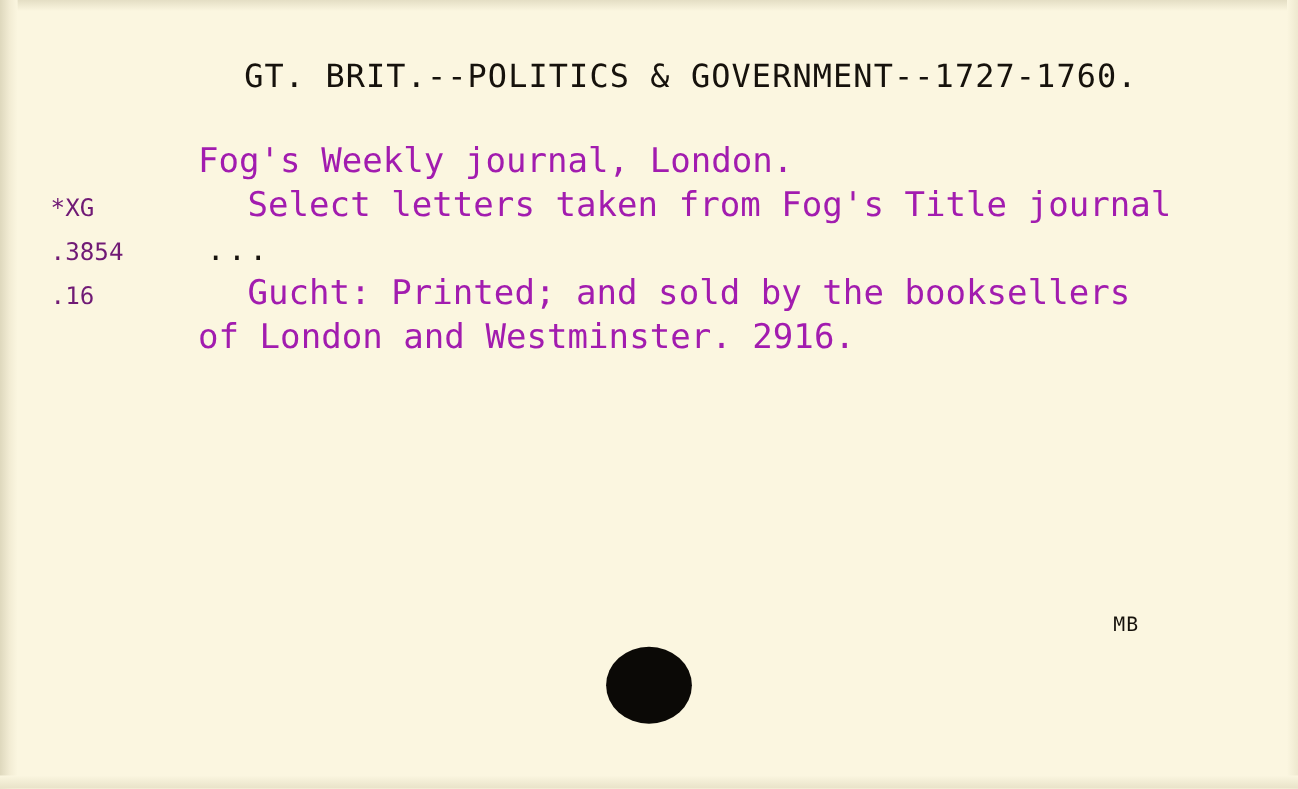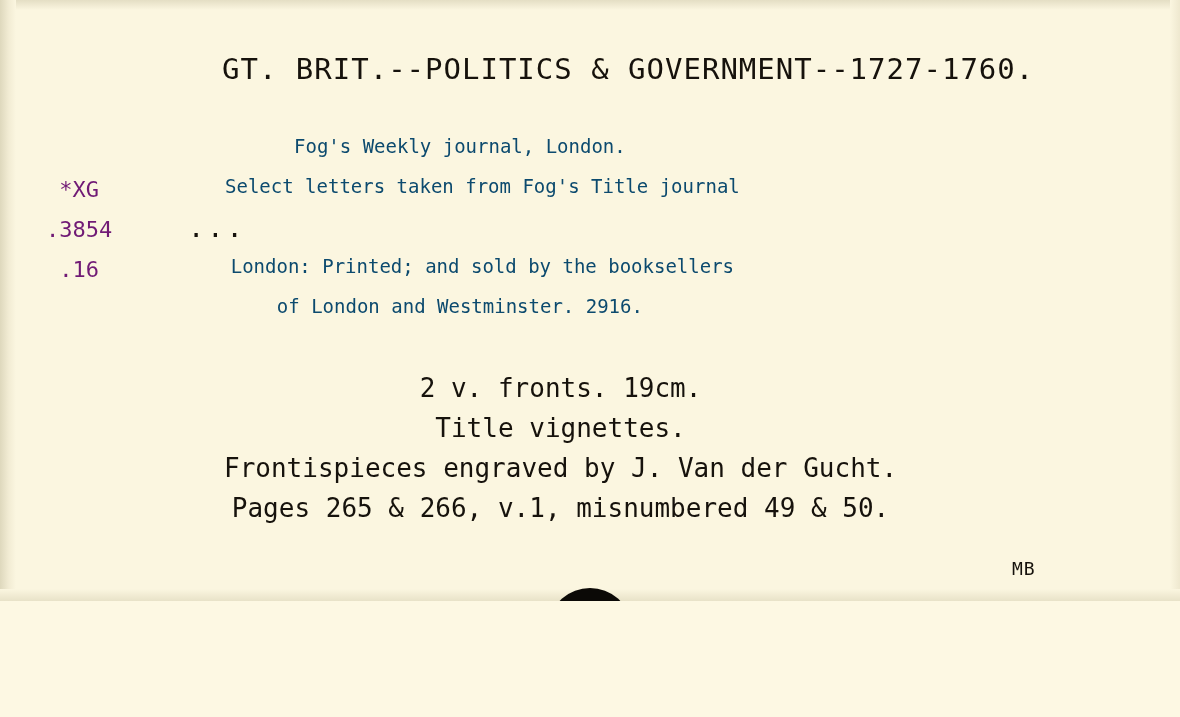--- a/index.html
+++ b/index.html
@@ -9,25 +9,24 @@
   body {
     width: 1180px;
     height: 717px;
     background: #fdf8e3;
     font-family: "DejaVu Sans Mono", monospace;
     overflow: hidden;
   }
   .card {
     position: relative;
     width: 1180px;
-    height: 601px;
+    height: 717px;
     background: #fbf6e0;
     box-sizing: border-box;
     overflow: hidden;
-    text-align: center;
   }
   
   .edge-left {
     position: absolute;
     left: 0; top: 0;
     width: 16px; height: 717px;
     background: linear-gradient(to right, #ded8bd 0%, #f2ecd4 55%, #fbf6e0 100%);
   }
   .edge-top {
     position: absolute;
@@ -65,23 +64,23 @@
     font-size: 22px;
     line-height: 40px;
     color: #701a75;
   }
   .callno div { white-space: nowrap; }
 
   .body-block {
     position: absolute;
     left: 180px;
     top: 126px;
-    font-size: 19px;
+    font-size: 31px;
     line-height: 40px;
-    color: #0c4a6e;
+    color: #a21caf;
     white-space: nowrap;
   }
   .indent { padding-left: 45px; }
   .ellipsis {
     position: absolute;
     left: 188px;
     top: 212px;
     font-size: 27px;
     color: #16120c;
     letter-spacing: 3px;
@@ -131,30 +130,24 @@
   <div class="callno">
     <div>*XG</div>
     <div>.3854</div>
     <div>.16</div>
   </div>
 
   <div class="body-block">
     <div>Fog's Weekly journal, London.</div>
     <div class="indent">Select letters taken from Fog's Title journal</div>
     <div>&nbsp;</div>
-    <div class="indent">London: Printed; and sold by the booksellers</div>
+    <div class="indent">Gucht: Printed; and sold by the booksellers</div>
     <div>of London and Westminster. 2916.</div>
   </div>
 
   <div class="ellipsis">...</div>
 
-  <div class="notes-block">
-    <div>2 v.  fronts.  19cm.</div>
-    <div>Title vignettes.</div>
-    <div>Frontispieces engraved by J. Van der Gucht.</div>
-    <div>Pages 265 &amp; 266, v.1, misnumbered 49 &amp; 50.</div>
-  </div>
 
   <div class="initials">MB</div>
 
   <div class="punch-hole"></div>
 
 </div>
 
 </body></html>

